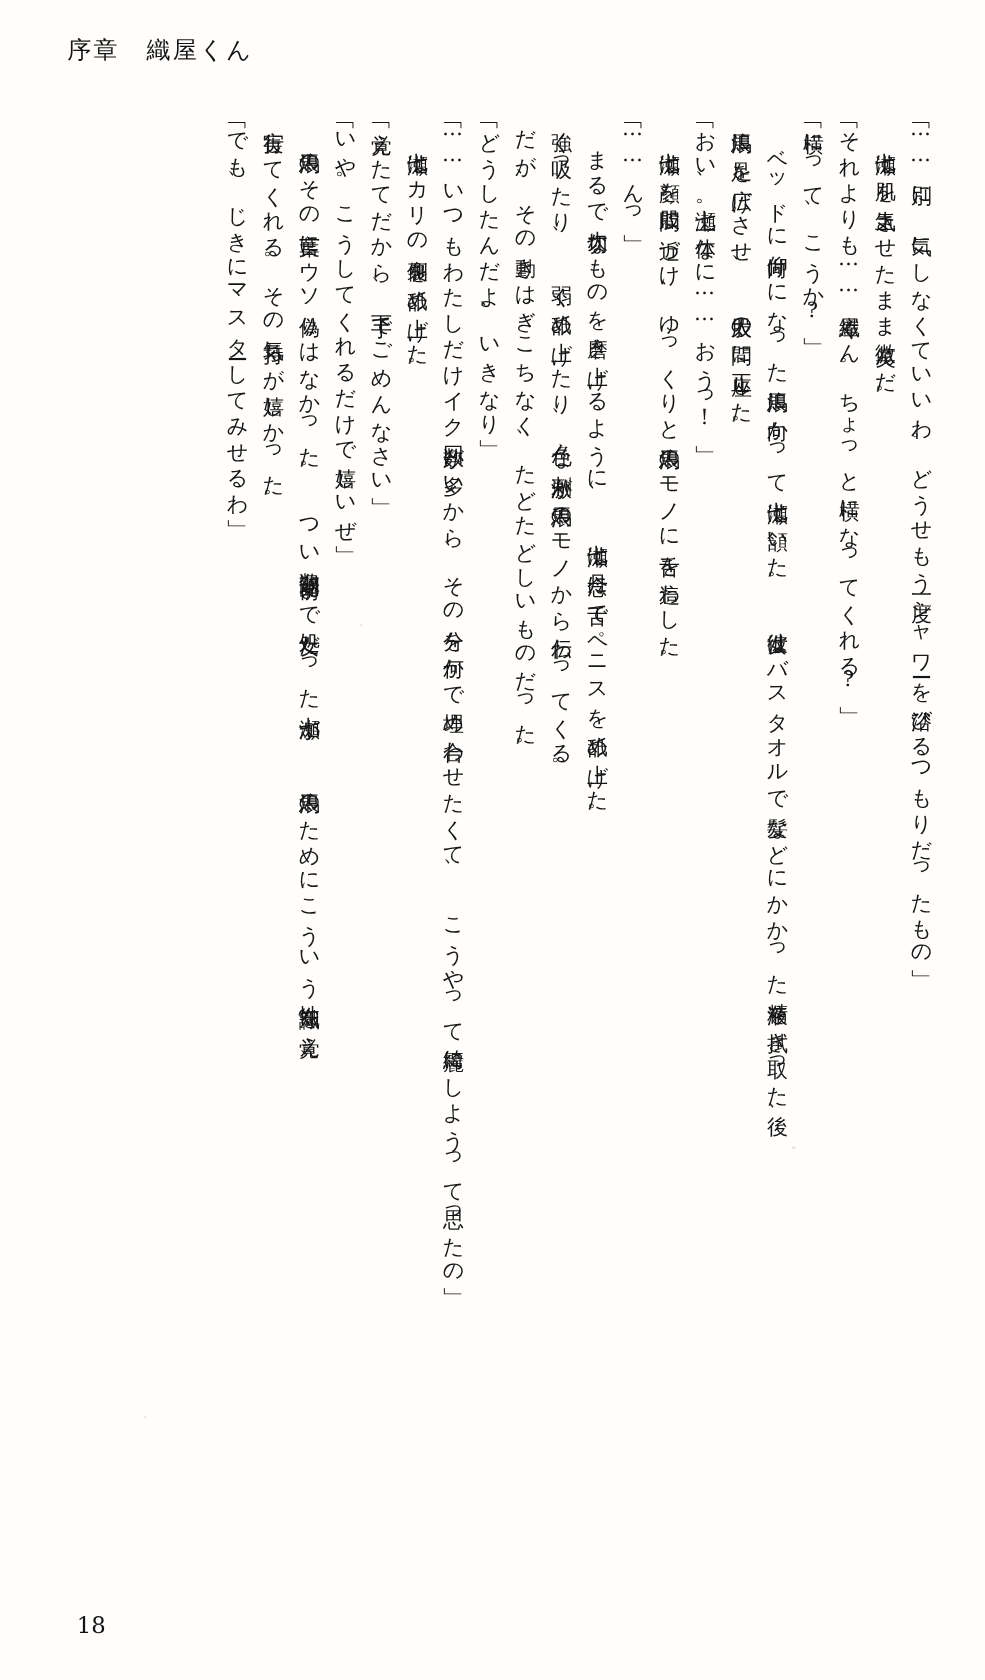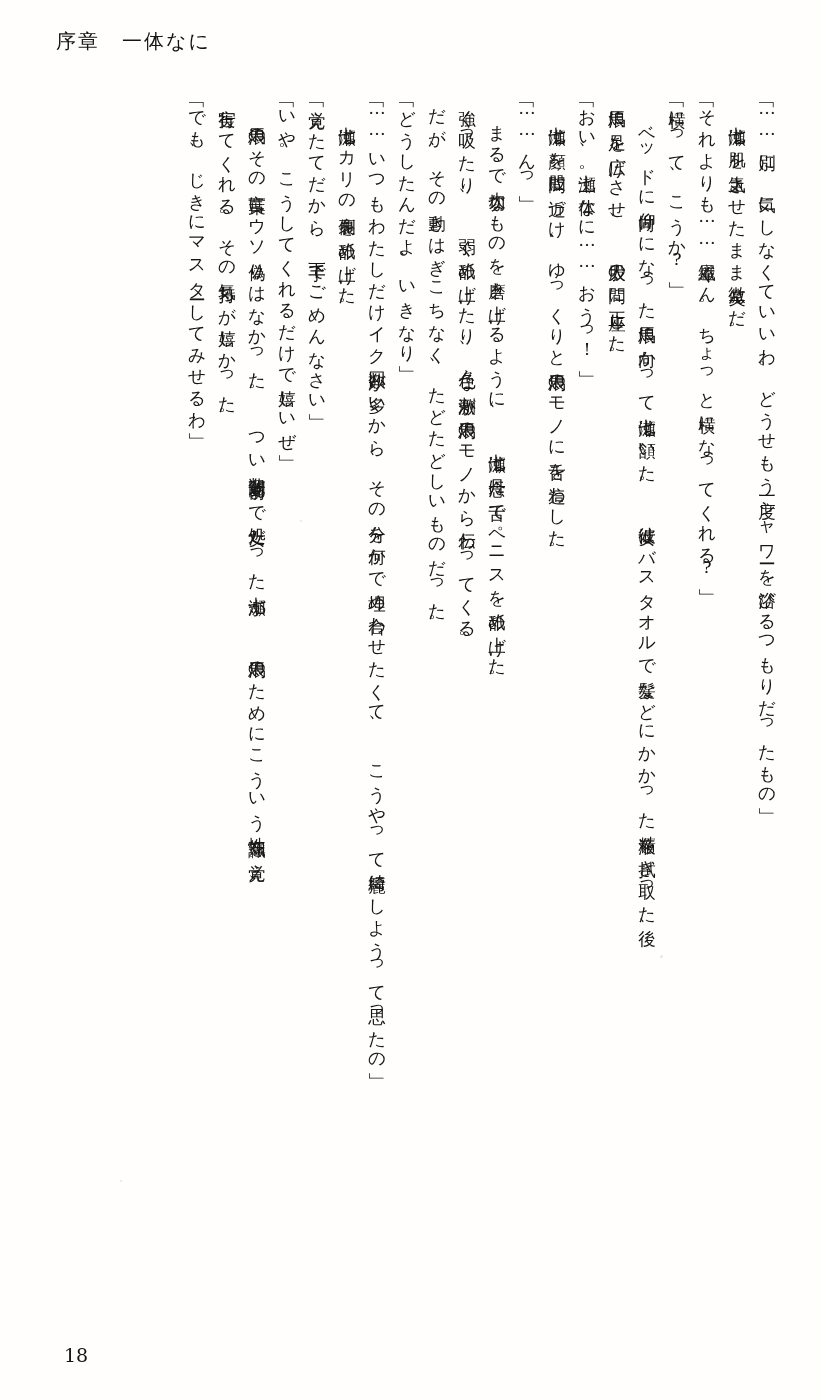--- a/index.html
+++ b/index.html
@@ -91,21 +91,21 @@
     border-radius: 50%;
     opacity: .5;
   }
 </style>
 </head>
 <body>
 
 <div class="page">
 
   <div class="chapter-heading">
-    <span class="chapter-label">序章</span><span class="chapter-title">一体なに</span>
+    <span class="chapter-label">序章</span><span class="chapter-title">織屋くん</span>
   </div>
 
   <div class="body-block" id="body-block" style="flex-direction: row-reverse; justify-content: flex-start;">
       <div class="vcol">「……別に、気にしなくていいわ。どうせもう一度シャワーを浴びるつもりだったもの」</div>
       <div class="vcol indent">七瀬は肌を上気させたまま微笑んだ。</div>
       <div class="vcol">「それよりも……織屋くん。ちょっと横になってくれる?」</div>
       <div class="vcol">「横にって、こうか?」</div>
       <div class="vcol indent">ベッドに仰向けになった浪馬に向かって七瀬は頷いた。　彼女はバスタオルで髪などにかかった精液を拭き取った後、</div>
       <div class="vcol">浪馬に足を広げさせ、　太股の間に正座した。</div>
       <div class="vcol">「おい、七瀬。一体なに……おうっ!」</div>

